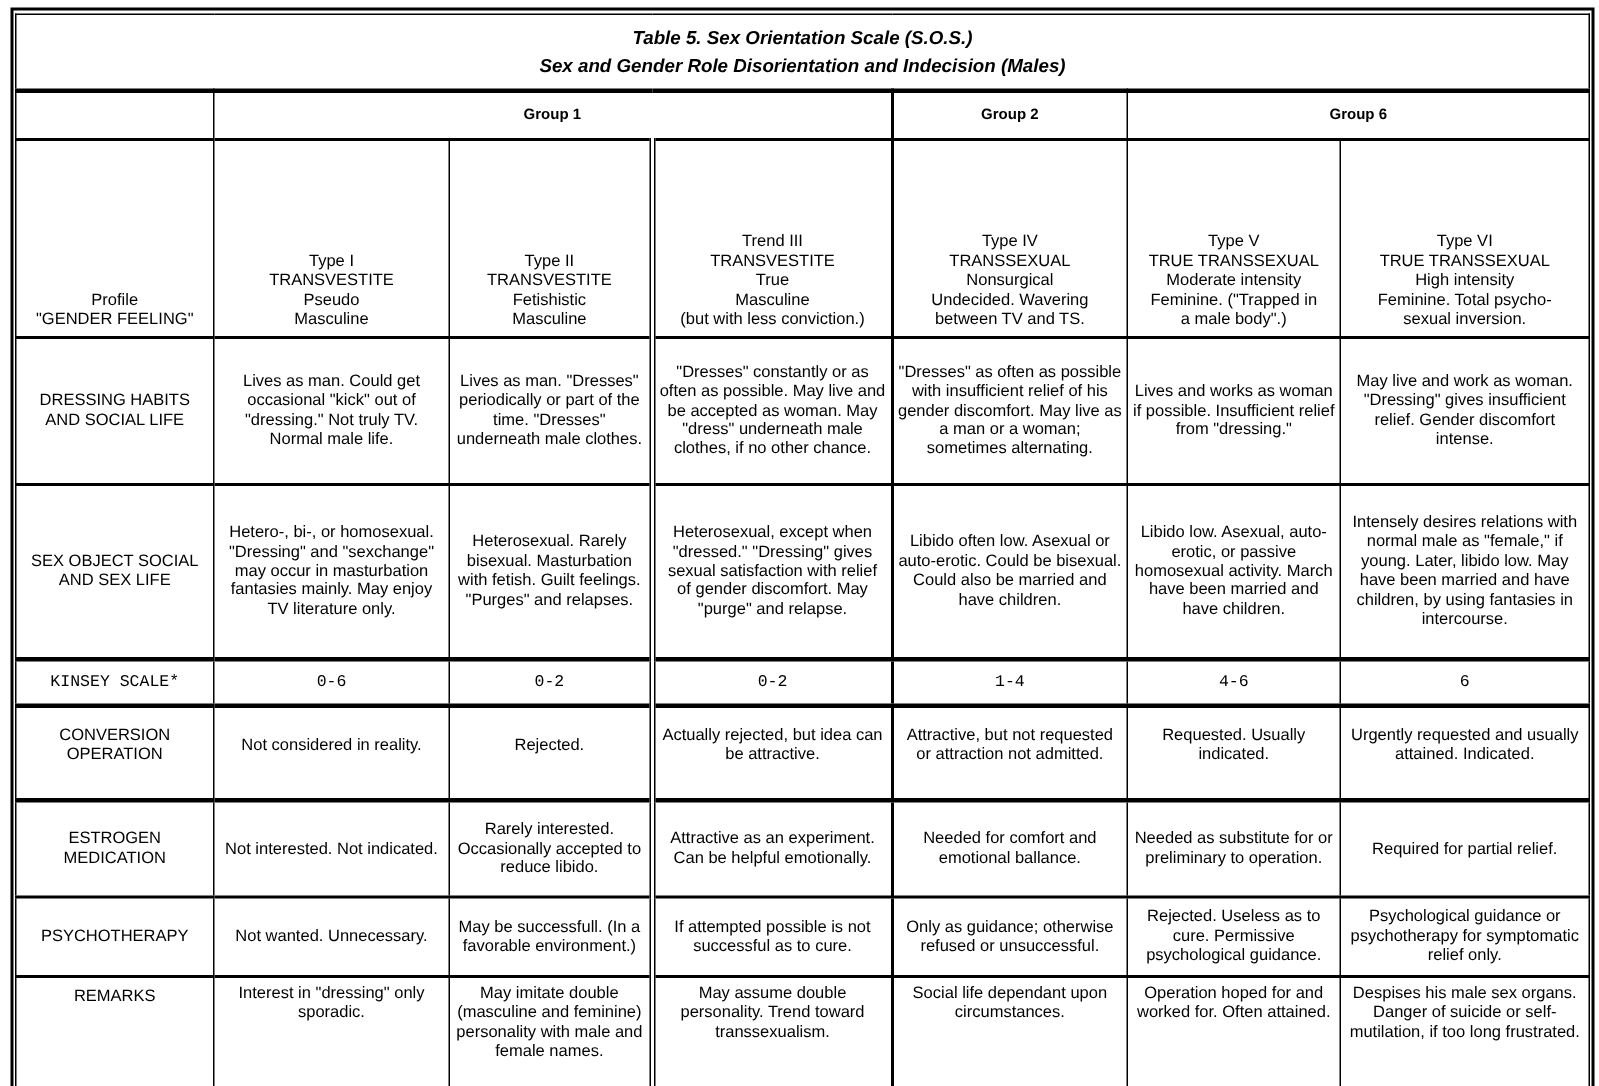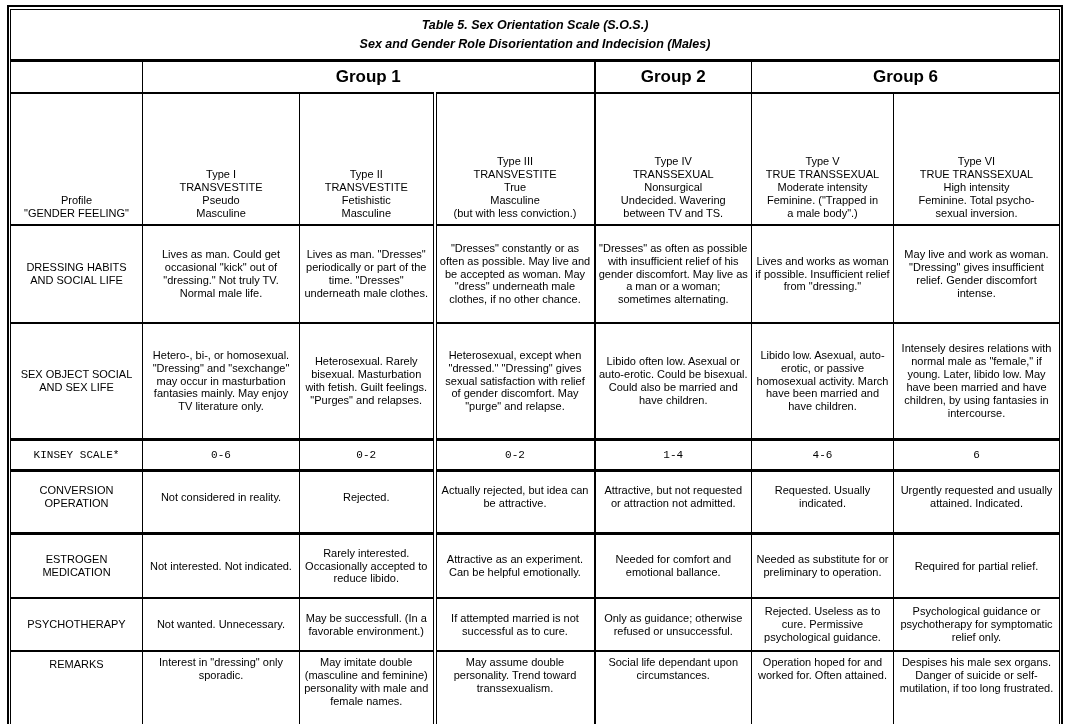--- a/index.html
+++ b/index.html
@@ -9,21 +9,21 @@
   table{border-collapse:collapse;table-layout:fixed;border:1px solid #000;}
   td{border:1px solid #000;text-align:center;vertical-align:middle;
      font-size:11px;line-height:1.18;padding:2px 3px;overflow:hidden;}
   
   col.c-label{width:132px;} col.c-t1{width:157px;} col.c-t2{width:135px;}
   col.c-t3{width:160px;} col.c-t4{width:157px;} col.c-t5{width:142px;} col.c-t6{width:166px;}
   
   tr.r-title td{border-bottom:3px solid #000;height:41px;padding:4px 2px;}
   .title-line{font-weight:bold;font-style:italic;font-size:12.5px;line-height:1.45;}
   
-  tr.r-groups td{height:26px;font-weight:bold;font-size:17px;border-bottom:2px solid #000;border-radius:10px;}
+  tr.r-groups td{height:26px;font-weight:bold;font-size:10px;border-bottom:2px solid #000;border-radius:10px;}
   
   tr.r-profile td{height:126px;border-top:2px solid #000;}
   tr.r-dressing td{height:92px;border-top:2px solid #000;}
   tr.r-sexobject td{height:110px;border-top:2px solid #000;}
   tr.r-kinsey td{height:24px;border-top:3px solid #000;font-family:Liberation Mono, monospace;}
   tr.r-conversion td{height:46px;border-top:3px solid #000;padding-bottom:12px;}
   tr.r-estrogen td{height:58px;border-top:3px solid #000;}
   tr.r-psycho td{height:47px;border-top:2px solid #000;}
   tr.r-remarks td{height:80px;border-top:2px solid #000;vertical-align:top;padding-top:4px;}
   
@@ -81,21 +81,21 @@
     <td>
       <div class="stack">
         <div>Type II</div>
         <div>TRANSVESTITE</div>
         <div>Fetishistic</div>
         <div><span>Masculine</span></div>
       </div>
     </td>
     <td class="v-dbl">
       <div class="stack">
-        <div>Type III</div>
+        <div>Trend III</div>
         <div>TRANSVESTITE</div>
         <div>True</div>
         <div>
           <div>Masculine</div>
                 <div>(but with less conviction.)</div>
         </div>
       </div>
     </td>
     <td class="v-grp">
       <div class="stack">
@@ -179,21 +179,21 @@
     <td class="v-dbl">Attractive as an experiment. Can be helpful emotionally.</td>
     <td class="v-grp">Needed for comfort and emotional ballance.</td>
     <td>Needed as substitute for or preliminary to operation.</td>
     <td>Required for partial relief.</td>
   </tr>
 
   <tr class="r-psycho">
     <td class="rowlabel">PSYCHOTHERAPY</td>
     <td>Not wanted. Unnecessary.</td>
     <td>May be successfull. (In a favorable environment.)</td>
-    <td class="v-dbl">If attempted married is not successful as to cure.</td>
+    <td class="v-dbl">If attempted possible is not successful as to cure.</td>
     <td class="v-grp">Only as guidance; otherwise refused or unsuccessful.</td>
     <td>Rejected. Useless as to cure. Permissive psychological guidance.</td>
     <td>Psychological guidance or psychotherapy for symptomatic relief only.</td>
   </tr>
 
   <tr class="r-remarks">
     <td class="rowlabel" style="vertical-align:top;padding-top:6px;">REMARKS</td>
     <td>Interest in "dressing" only sporadic.</td>
     <td>May imitate double (masculine and feminine) personality with male and female names.</td>
     <td class="v-dbl">May assume double personality. Trend toward transsexualism.</td>

